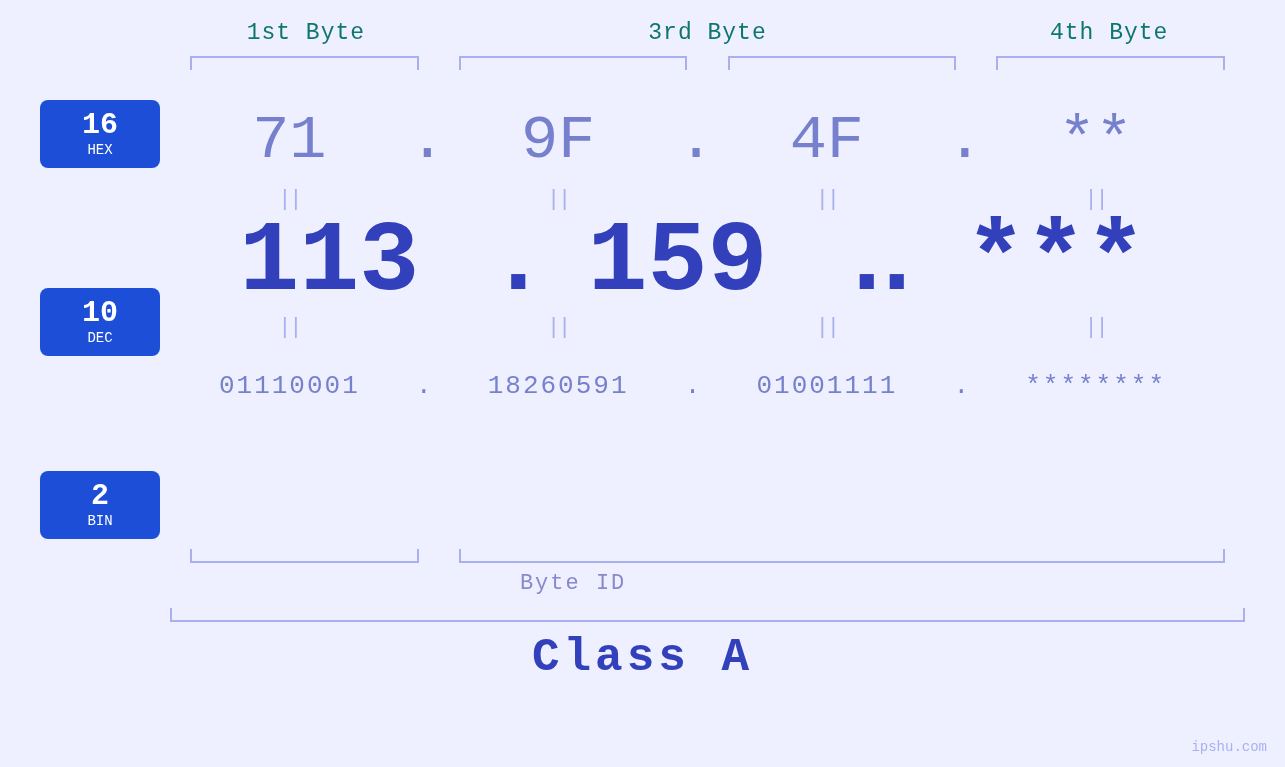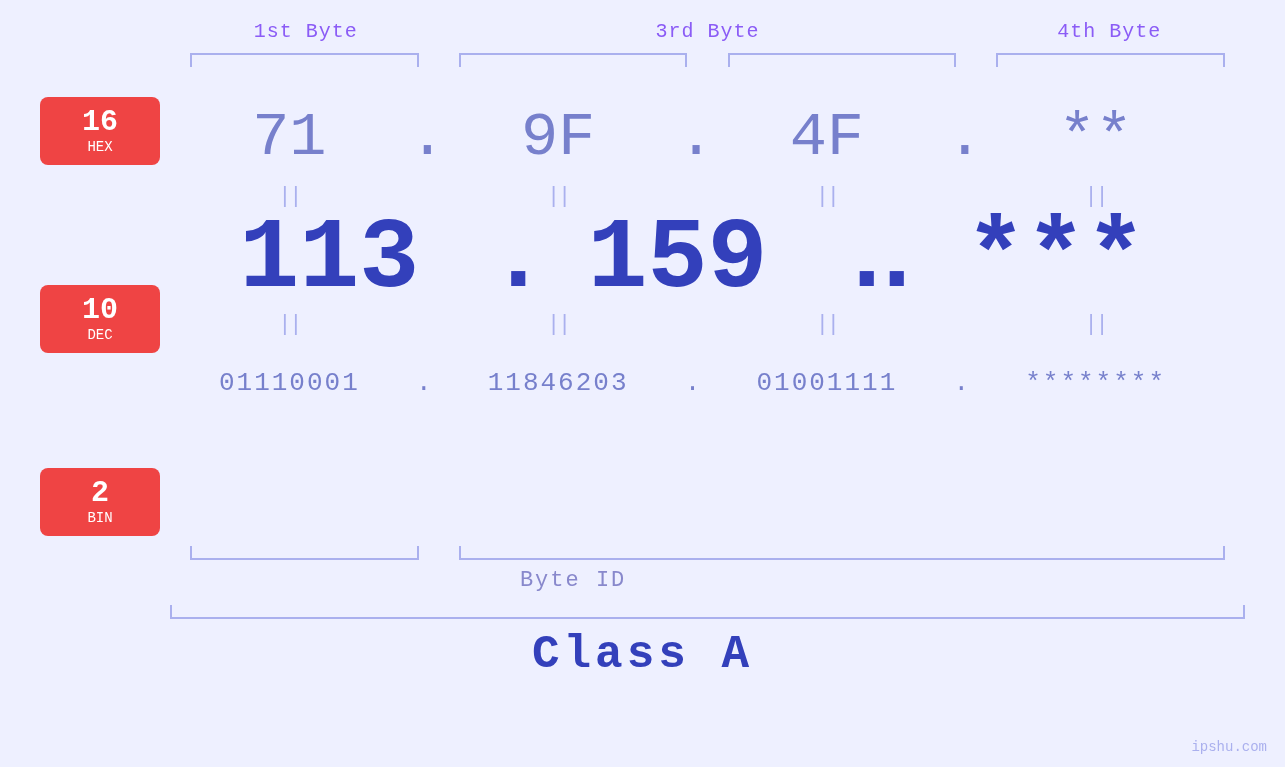--- a/index.html
+++ b/index.html
@@ -27,22 +27,22 @@
     .byte-headers {
       display: flex;
       width: 100%;
       margin-left: 130px;
       margin-top: 20px;
       margin-bottom: 10px;
     }
     .byte-header {
       flex: 1;
       text-align: center;
-      color: #8b5cf6;
-      font-size: 20px;
+      color: #0f766e;
+      font-size: 23px;
       font-family: 'Courier New', Courier, monospace;
       letter-spacing: 1px;
     }
 
     
     .top-brackets {
       display: flex;
       width: calc(100% - 130px);
       margin-left: 130px;
       margin-bottom: 30px;
@@ -71,21 +71,21 @@
     .left-labels {
       display: flex;
       flex-direction: column;
       width: 120px;
       flex-shrink: 0;
       gap: 30px;
       margin-right: 10px;
     }
 
     .base-badge {
-      background: #ef4444;
+      background: #1d4ed8;
       color: white;
       border-radius: 8px;
       text-align: center;
       padding: 10px 8px;
       font-family: 'Courier New', Courier, monospace;
     }
     .base-badge .base-num {
       font-size: 30px;
       font-weight: bold;
       line-height: 1;
@@ -387,21 +387,21 @@
       </div>
 
       <div class="value-row">
         <div class="value-cell">
           <span class="bin-value">01110001</span>
         </div>
         <div class="dot-cell">
           <span class="dot-bin">.</span>
         </div>
         <div class="value-cell">
-          <span class="bin-value">11846203</span>
+          <span class="bin-value">18260591</span>
         </div>
         <div class="dot-cell">
           <span class="dot-bin">.</span>
         </div>
         <div class="value-cell">
           <span class="bin-value">01001111</span>
         </div>
         <div class="dot-cell">
           <span class="dot-bin">.</span>
         </div>

